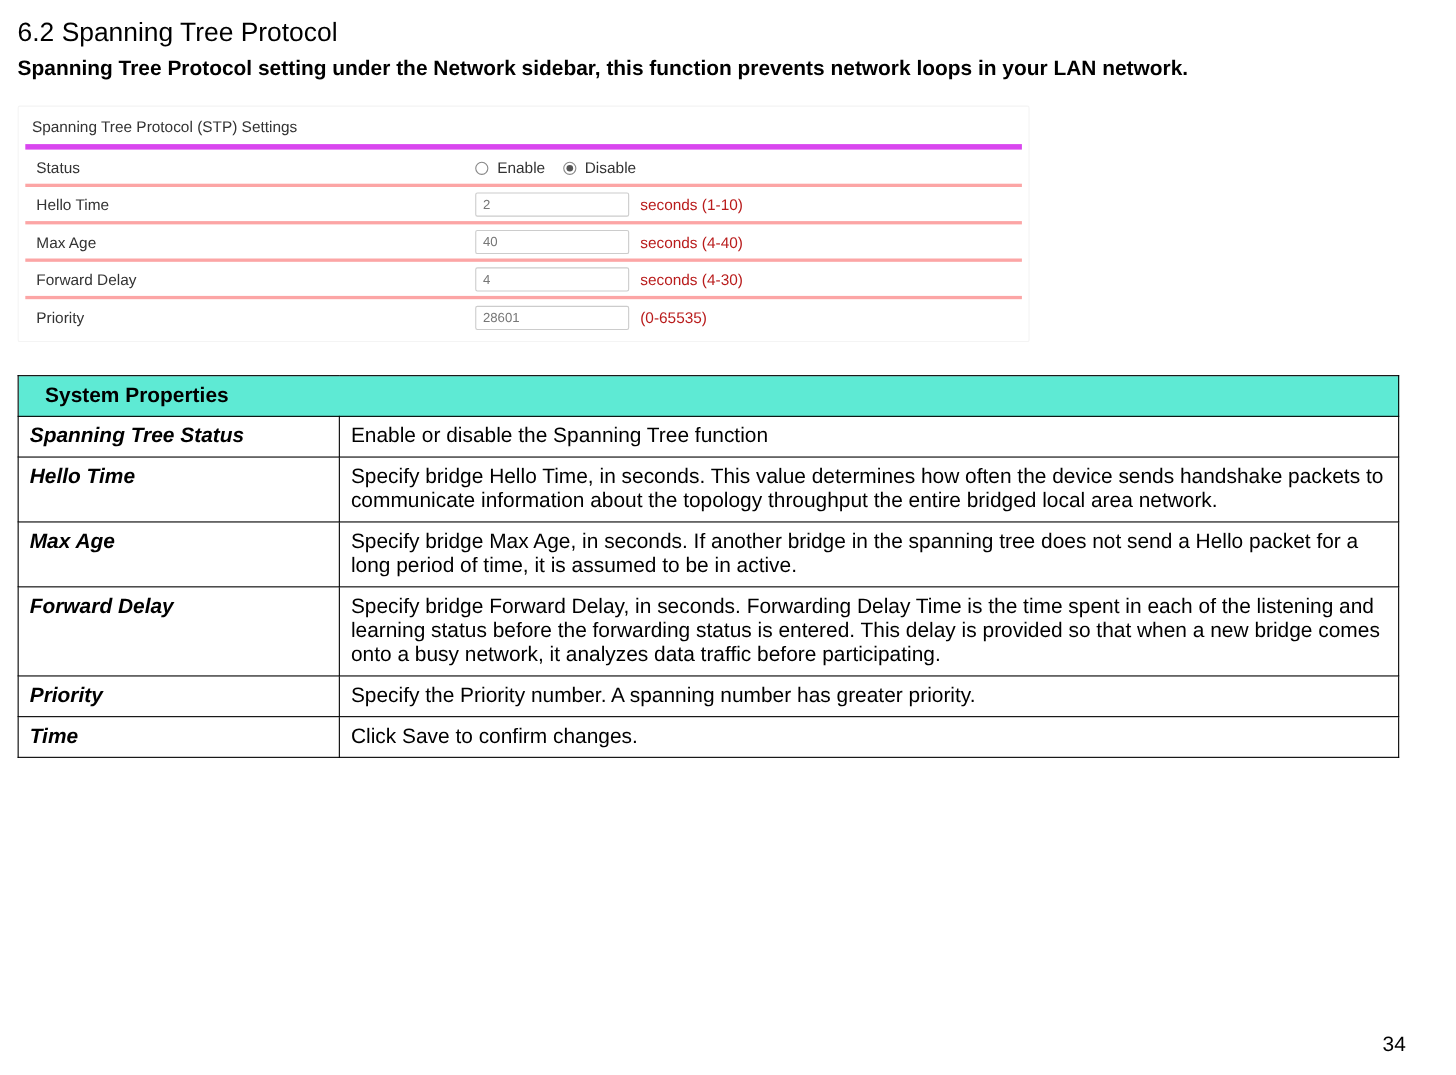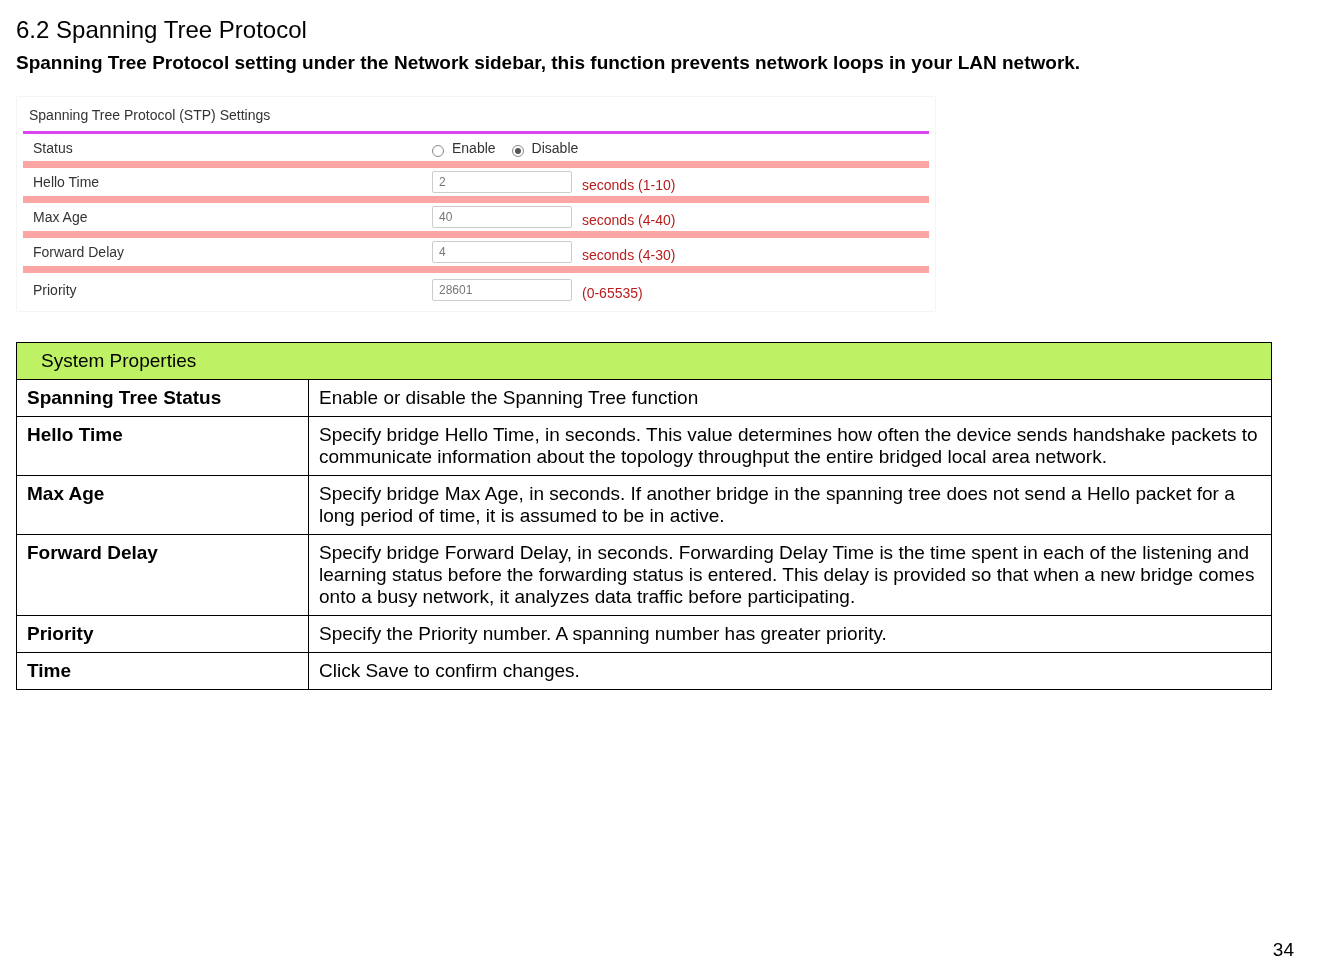--- a/index.html
+++ b/index.html
@@ -32,43 +32,43 @@
     border-radius: 2px;
     width: 920px;
     margin-bottom: 30px;
     font-family: Verdana, Arial, sans-serif;
     font-size: 14px;
     color: #333;
     padding: 4px 6px 4px 6px;
   }
   .settings-title {
     padding: 6px 6px 8px 6px;
-    border-bottom: 3px solid #d946ef;
+    border-bottom: 5px solid #d946ef;
     margin-bottom: 0;
     font-size: 14px;
   }
   .settings-row {
     display: flex;
     align-items: center;
-    border-bottom: 7px solid #fca5a5;
+    border-bottom: 3px solid #fca5a5;
     min-height: 34px;
     padding: 3px 4px;
   }
   .settings-row:last-child {
     border-bottom: none;
   }
   .settings-label {
     width: 405px;
     flex-shrink: 0;
     padding-left: 6px;
     font-size: 14px;
   }
   .settings-value {
     display: flex;
-    align-items: flex-end;
+    align-items: center;
     gap: 6px;
     flex: 1;
   }
   .radio {
     width: 12px;
     height: 12px;
     border: 1px solid #888;
     border-radius: 50%;
     display: inline-flex;
     align-items: center;
@@ -108,32 +108,33 @@
     font-size: 19px;
     color: #000;
   }
   table.properties td, table.properties th {
     border: 1px solid #000;
     padding: 7px 10px;
     text-align: left;
     vertical-align: top;
   }
   table.properties th {
-    background: #bef264;
-    font-weight: normal;
+    background: #5eead4;
+    font-weight: bold;
     padding-left: 24px;
   }
   table.properties .prop-name {
     font-weight: bold;
     width: 292px;
+    font-style: italic;
   }
   .page-number {
     position: absolute;
     bottom: 16px;
-    right: 30px;
+    right: 46px;
     font-size: 19px;
     color: #000;
   }
 </style>
 </head>
 <body>
 
 <div class="heading">6.2   Spanning Tree Protocol</div>
 <div class="intro">Spanning Tree Protocol setting under the Network sidebar, this function prevents network loops in your LAN network.</div>
 

